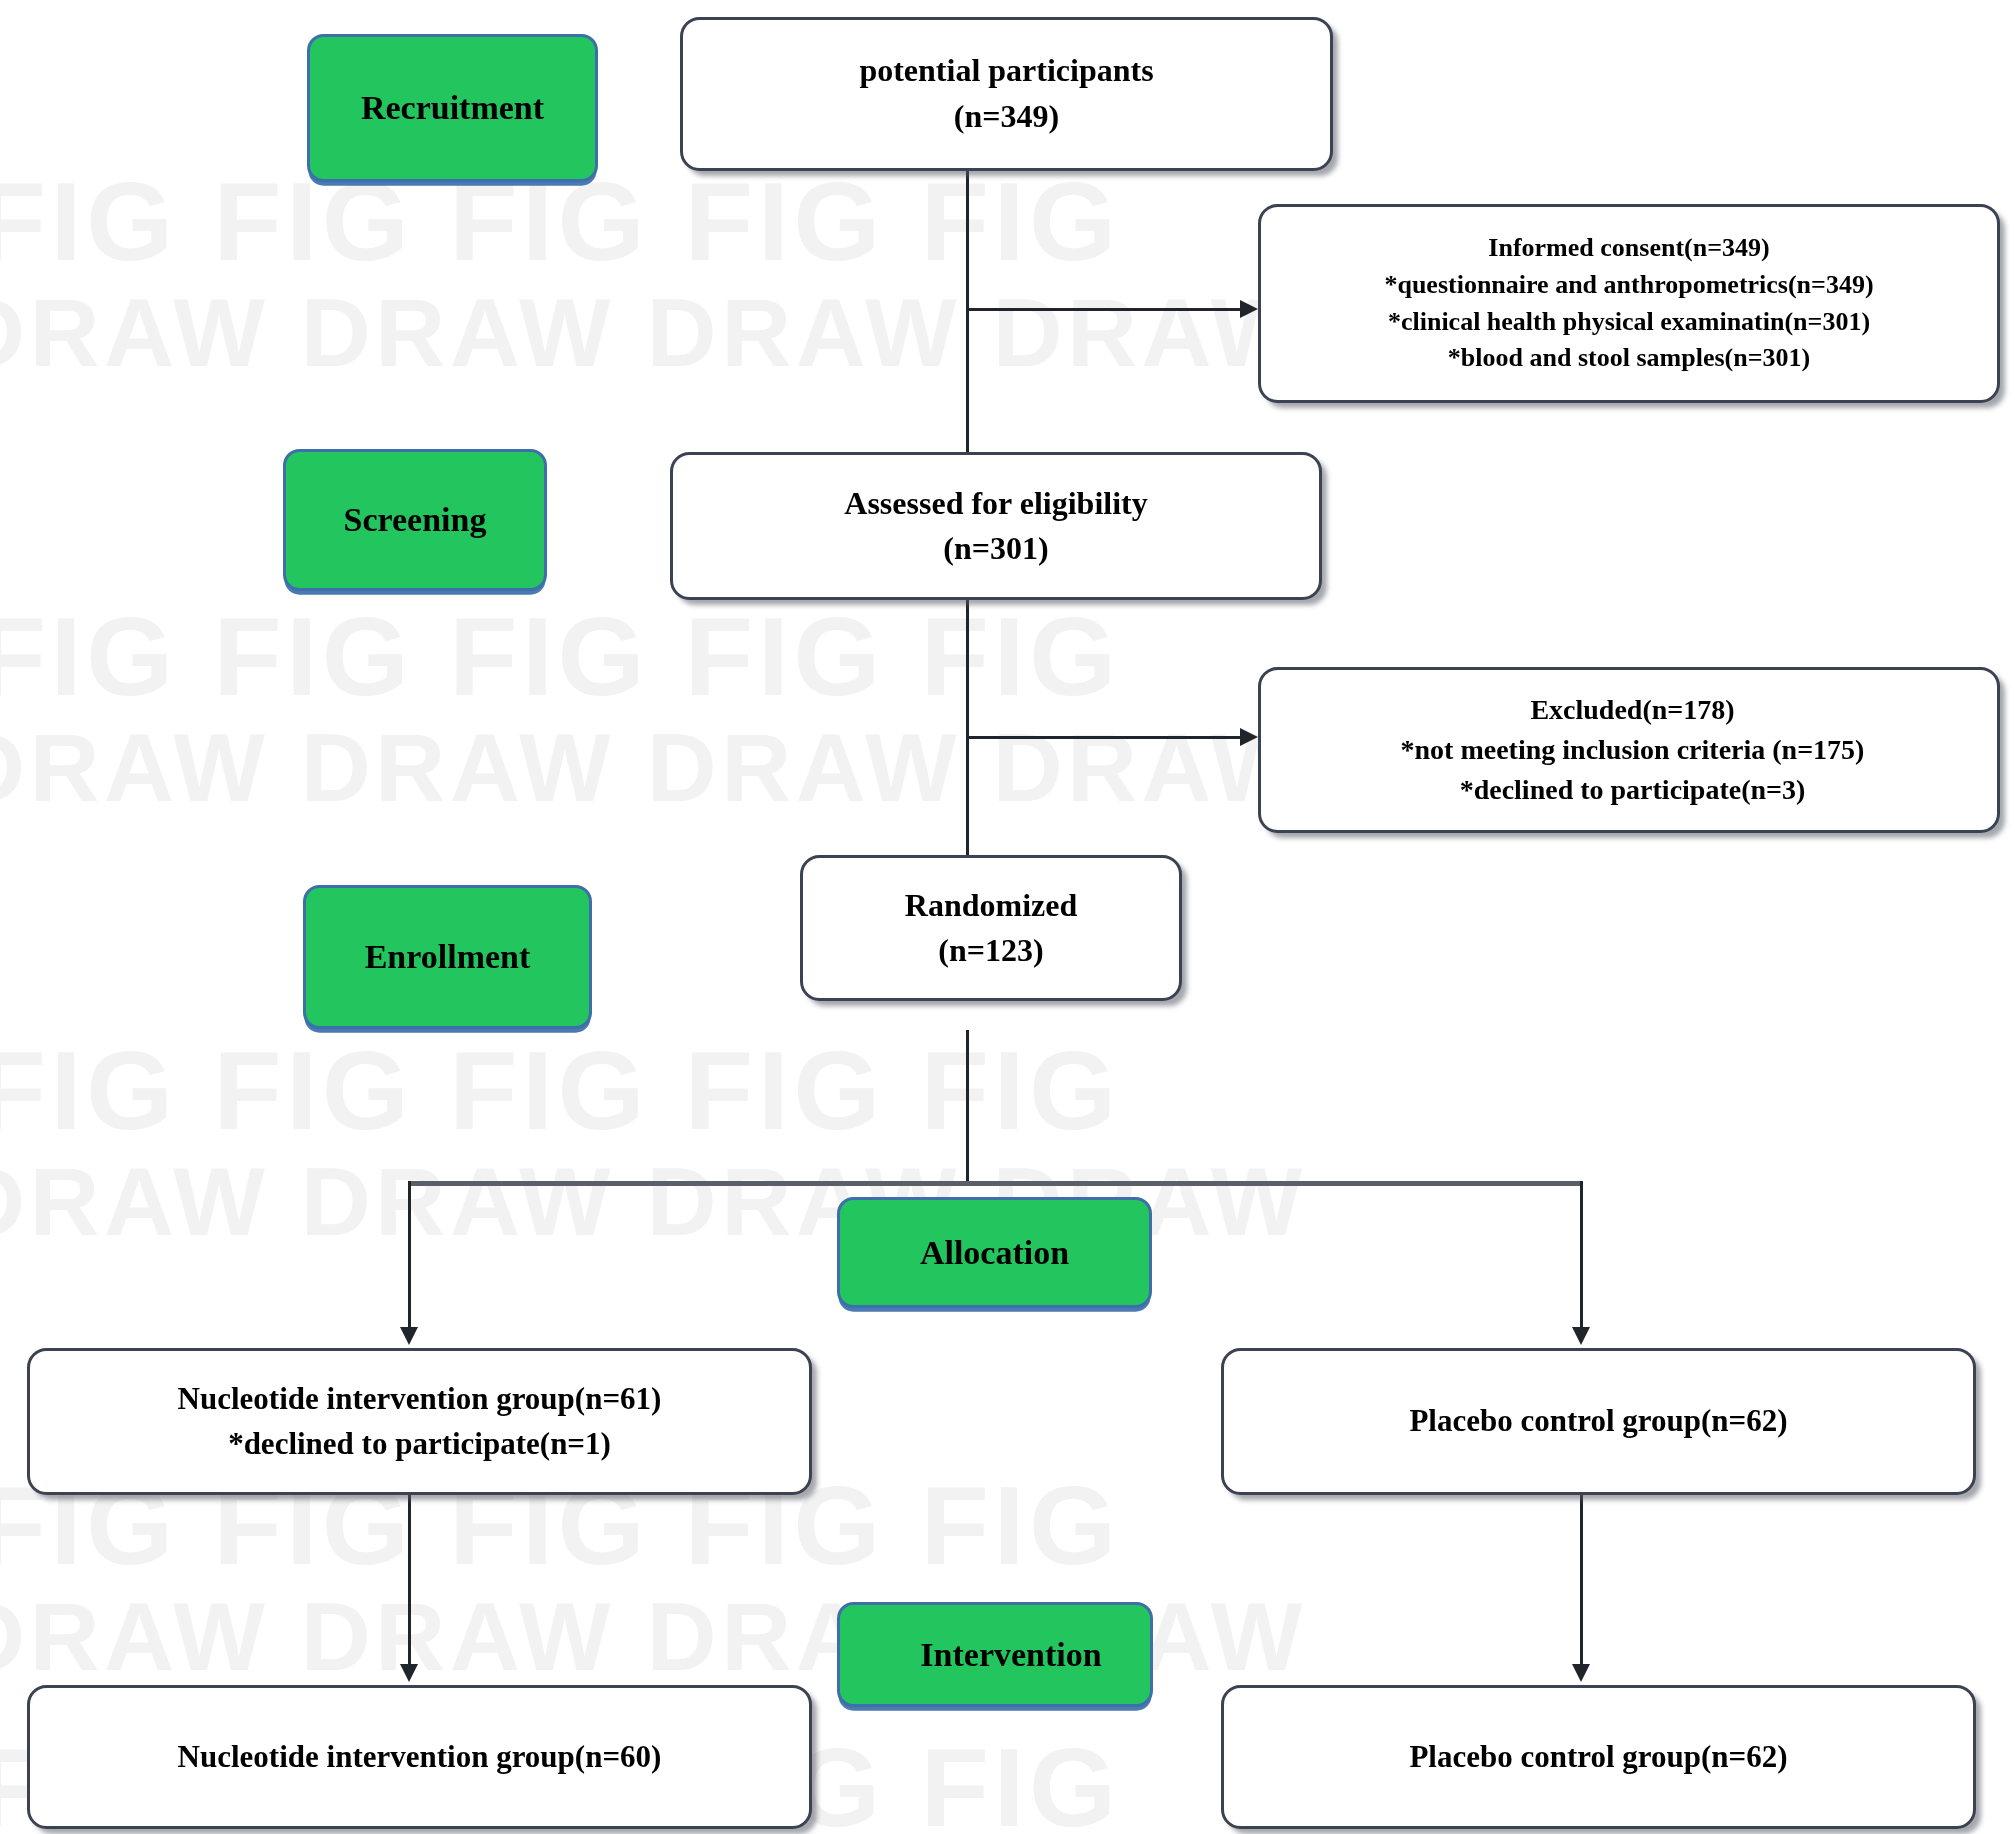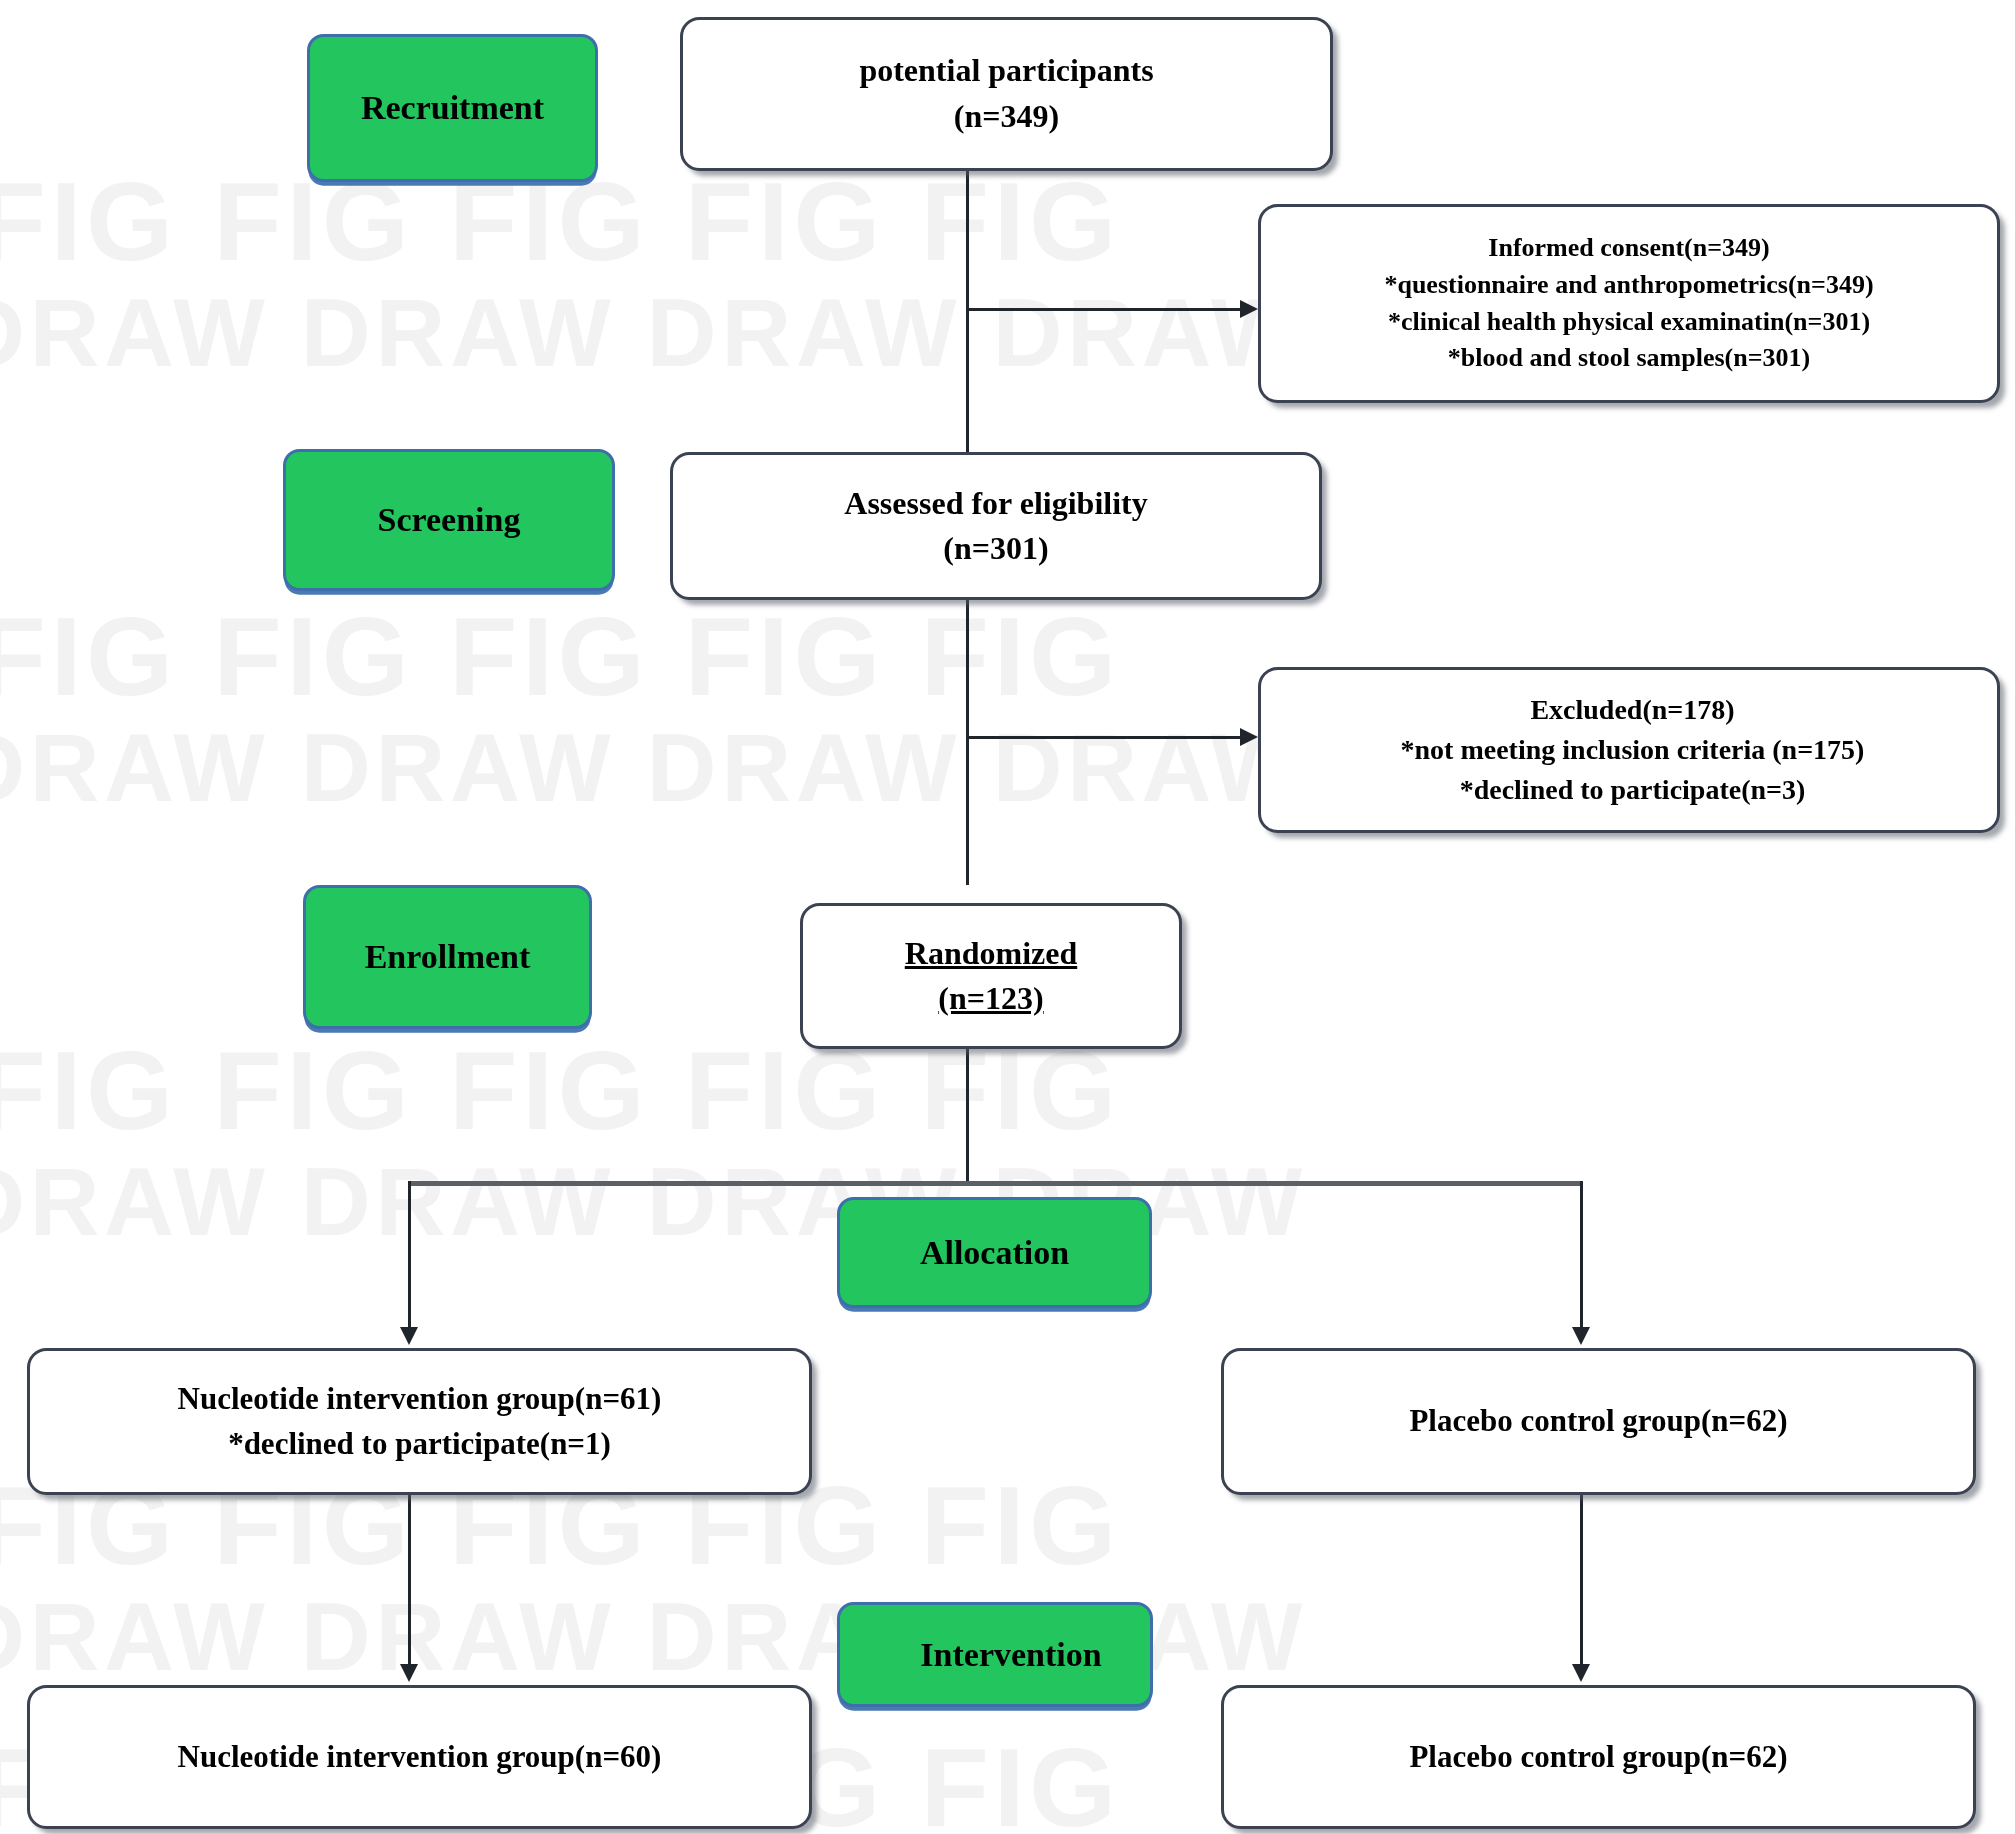--- a/index.html
+++ b/index.html
@@ -134,21 +134,21 @@
     <span class="ln">Assessed for eligibility</span>
     <span class="ln">(n=301)</span>
   </div>
 
   <div class="node" style="left:1258px;top:667px;width:742px;height:166px;font-size:28px;padding-left:7px;">
     <span class="ln">Excluded(n=178)</span>
     <span class="ln">*not meeting inclusion criteria (n=175)</span>
     <span class="ln">*declined to participate(n=3)</span>
   </div>
 
-  <div class="node" style="left:800px;top:903px;width:382px;height:146px;font-size:32px;text-decoration:underline;">
+  <div class="node" style="left:800px;top:855px;width:382px;height:146px;font-size:32px;">
     <span class="ln">Randomized</span>
     <span class="ln">(n=123)</span>
   </div>
 
   <div class="node" style="left:27px;top:1348px;width:785px;height:147px;font-size:31px;">
     <span class="ln">Nucleotide intervention group(n=61)</span>
     <span class="ln">*declined to participate(n=1)</span>
   </div>
 
   <div class="node" style="left:1221px;top:1348px;width:755px;height:147px;font-size:31px;">
@@ -160,21 +160,21 @@
   </div>
 
   <div class="node" style="left:1221px;top:1685px;width:755px;height:144px;font-size:31px;">
     <span class="ln">Placebo control group(n=62)</span>
   </div>
 
   <div class="stage-label" style="left:307px;top:34px;width:291px;height:148px;font-size:34px;">
     <span>Recruitment</span>
   </div>
 
-  <div class="stage-label" style="left:283px;top:449px;width:332px;height:142px;font-size:34px;">
+  <div class="stage-label" style="left:283px;top:449px;width:264px;height:142px;font-size:34px;">
     <span>Screening</span>
   </div>
 
   <div class="stage-label" style="left:303px;top:885px;width:289px;height:144px;font-size:34px;">
     <span>Enrollment</span>
   </div>
 
   <div class="stage-label" style="left:837px;top:1197px;width:315px;height:111px;font-size:34px;">
     <span>Allocation</span>
   </div>

